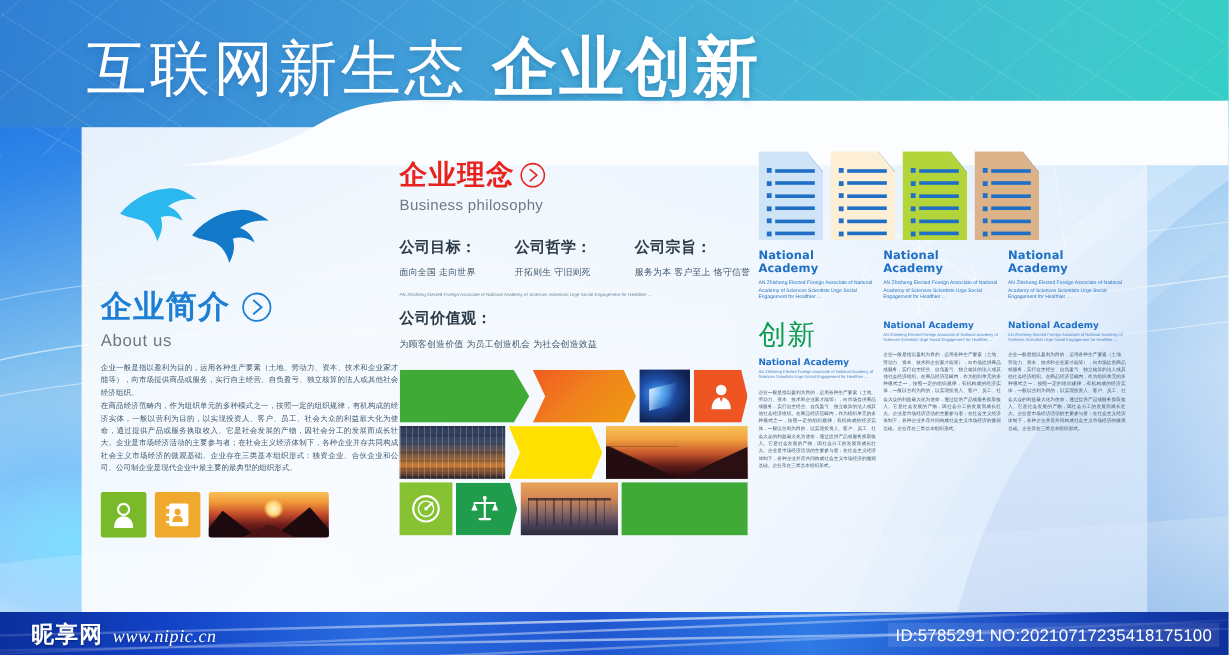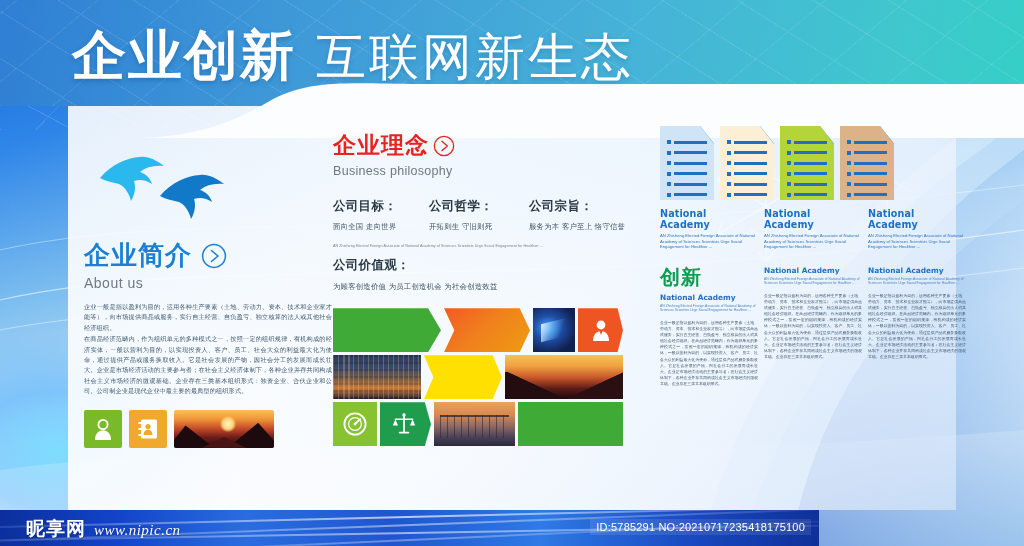--- a/index.html
+++ b/index.html
@@ -195,21 +195,21 @@
   }
   .ph-bridge::after{
     content:""; position:absolute; left:8%; bottom:18%; width:84%; height:48%;
     border-top:2px solid rgba(40,35,50,.75);
     background:
       repeating-linear-gradient(90deg, rgba(40,35,50,.55) 0 1.2px, rgba(0,0,0,0) 1.2px 7px);
   }
   .icon-cell { display:flex; align-items:center; justify-content:center; }
 
   
-  #right-col { position:absolute; left:660px; top:126px; width:306px; z-index:7; }
+  #right-col { position:absolute; left:632px; top:126px; width:306px; z-index:7; }
   #doc-cards { display:flex; gap:6px; }
   .doc-card { width:54px; }
   .doc-sheet {
     position:relative; width:54px; height:74px;
     clip-path: polygon(0 0, 74% 0, 100% 24%, 100% 100%, 0 100%);
   }
   .doc-fold {
     position:absolute; right:0; top:0; width:14px; height:18px;
     background:#1f6fc4;
     clip-path: polygon(0 0, 100% 100%, 100% 0);
@@ -231,41 +231,41 @@
   }
   .doc-cap-b {
     font-family:"Liberation Sans",sans-serif;
     font-size:4.2px; line-height:5.6px; color:#2f74bd; margin-top:3px;
   }
 
   #kw-row { display:flex; gap:6px; margin-top:14px; }
   .kw-col { width:98px; }
   .kw-title {
     font-family:"DejaVu Sans","Liberation Sans",sans-serif;
-    font-size:20px; font-weight:bold; letter-spacing:1px;
+    font-size:23px; font-weight:normal; letter-spacing:1px;
   }
   .kw-green { color:#0d9d4e; }
   .kw-red   { color:#e02020; }
   .kw-purple{ color:#7b2fb5; }
   .kw-sub {
     font-family:"DejaVu Sans","Liberation Sans",sans-serif;
     font-size:7.4px; font-weight:bold; color:#1f6fc4; margin-top:2px;
   }
   .kw-eng {
     font-family:"Liberation Sans",sans-serif;
     font-size:3.4px; line-height:4.6px; color:#4f86c4; margin-top:2px;
   }
   .kw-body {
     font-family:"DejaVu Sans","Liberation Sans",sans-serif;
     font-size:3.9px; line-height:6.1px; color:#3e586e; margin-top:7px; text-align:justify;
   }
 
   
   #footer-bar {
-    position:absolute; left:0; bottom:0; width:819px; height:36px; z-index:9;
+    position:absolute; left:0; bottom:0; width:1024px; height:36px; z-index:9;
     background: linear-gradient(92deg,#0b2f9c 0%,#1243c8 14%,#2a6de0 30%,#1f55cf 48%,#2e7ae6 66%,#1a49c2 84%,#0e3099 100%);
     overflow:hidden;
   }
   #footer-bar .fstreak {
     position:absolute; height:2px; left:-10%; width:120%;
     background: linear-gradient(90deg, rgba(255,255,255,0), rgba(255,255,255,.85), rgba(255,255,255,0));
   }
   #wm-logo {
     position:absolute; left:26px; top:6px; z-index:3;
     display:flex; align-items:baseline; gap:8px;
@@ -276,21 +276,21 @@
     text-shadow:0 1px 2px rgba(0,0,0,.35);
   }
   #wm-url {
     font-family:"Liberation Serif", serif;
     font-size:15px; font-style:italic; color:#ffffff; letter-spacing:.5px;
     text-shadow:0 1px 2px rgba(0,0,0,.35);
   }
   #wm-id {
     position:absolute; right:8px; top:9px; z-index:3;
     font-family:"Liberation Sans",sans-serif;
-    font-size:11px; color:#ffffff; letter-spacing:.2px;
+    font-size:14px; color:#ffffff; letter-spacing:.2px;
     background: rgba(255,255,255,.10);
     padding:2px 6px;
   }
 </style>
 </head>
 <body>
 
 <div id="poster">
 
   <div class="bg-topleft-net"></div>
@@ -324,22 +324,22 @@
 
   <div id="header-banner">
     <div class="net-overlay"></div>
   </div>
   <svg id="header-curve" viewBox="0 0 1024 70" preserveAspectRatio="none">
     <path d="M220,0 L1024,0 L1024,70 L0,70 L0,42 C60,42 150,40 200,20 C210,12 214,4 220,0 Z" fill="#f4f9ff" opacity="0"></path>
     <path d="M1024,16 L1024,70 L130,70 C190,70 230,56 268,34 C310,10 350,16 420,16 Z" fill="#fbfdff"></path>
   </svg>
 
   <div id="title-wrap">
+    <span id="title-sub">互联网新生态</span>
     <span id="title-main">企业创新</span>
-    <span id="title-sub">互联网新生态</span>
   </div>
 
   <div id="content-panel">
     <svg class="snow" viewBox="0 0 300 170">
       <g stroke="#ffffff" stroke-width="1.4" fill="none" opacity=".85">
         <g transform="translate(150,92)">
           <path d="M0,-56 L0,56 M-48,-28 L48,28 M-48,28 L48,-28"></path>
           <path d="M0,-56 L-8,-46 M0,-56 L8,-46 M0,56 L-8,46 M0,56 L8,46"></path>
           <path d="M-48,-28 L-44,-16 M-48,-28 L-36,-30 M48,28 L44,16 M48,28 L36,30"></path>
           <path d="M-48,28 L-36,30 M-48,28 L-44,16 M48,-28 L36,-30 M48,-28 L44,-16"></path>

